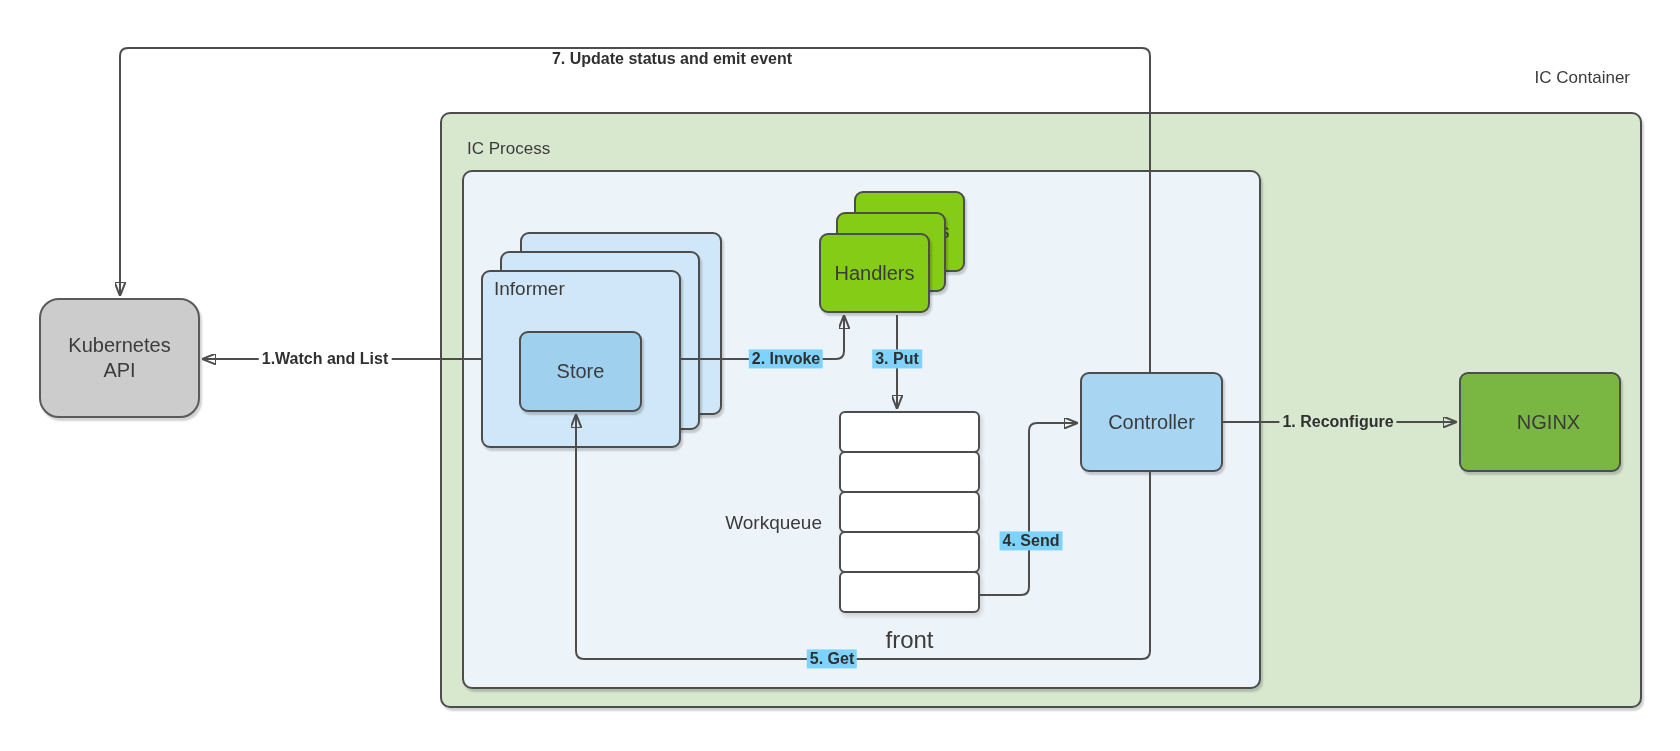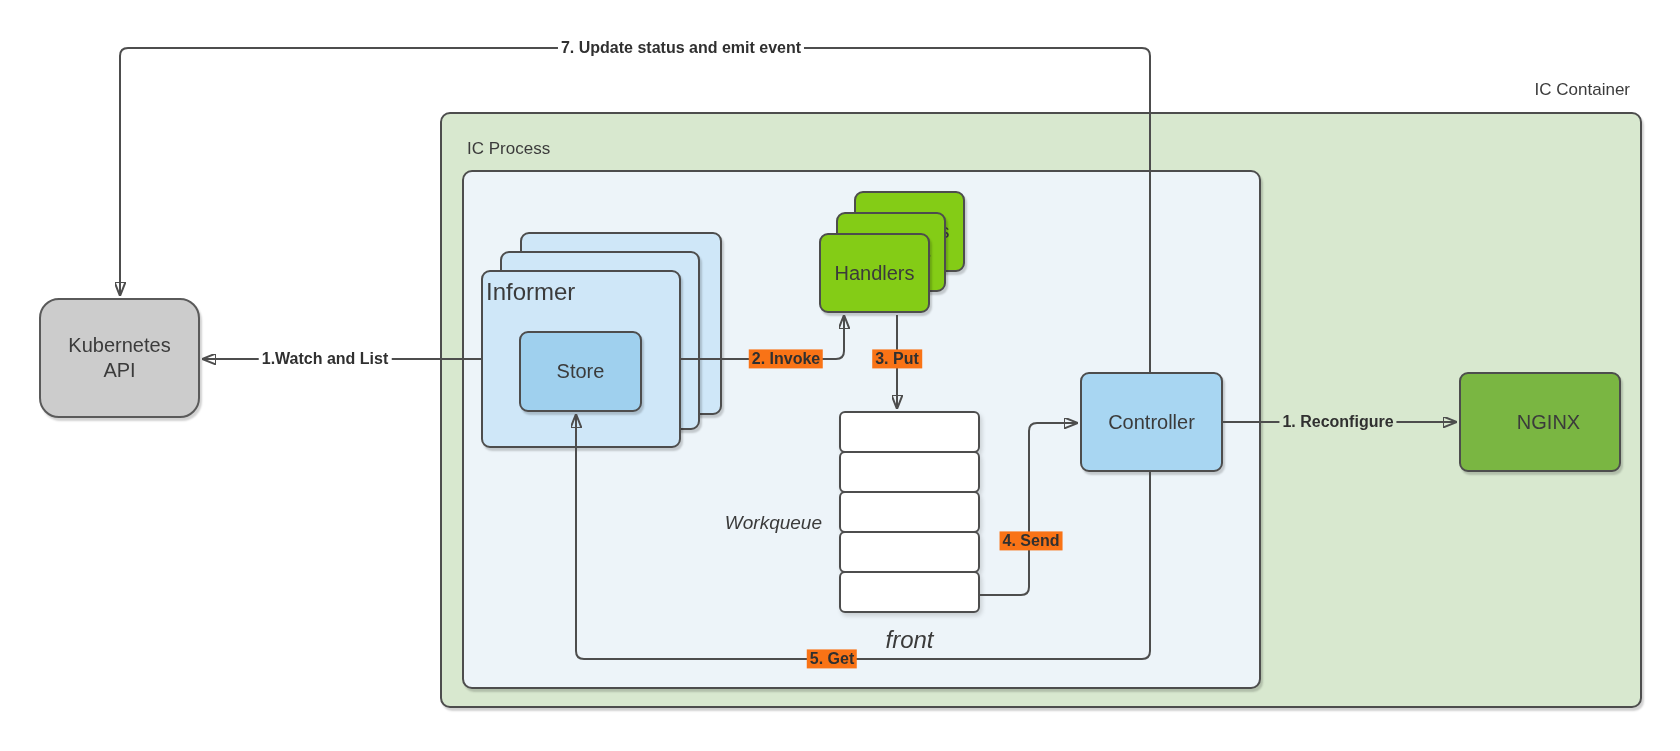--- a/index.html
+++ b/index.html
@@ -1,38 +1,38 @@
 <!DOCTYPE html>
 <html><head>
 <meta charset="utf-8">
 <style>
   html,body{margin:0;padding:0;background:#ffffff;}
   *{box-sizing:border-box;}
   .canvas{
     position:relative;width:1680px;height:751px;background:#ffffff;overflow:hidden;
     font-family:"Liberation Sans","DejaVu Sans",sans-serif;color:#3b3b3b;
   }
-  .abs{position:absolute;font-style:italic;}
+  .abs{position:absolute;}
   .box{
     position:absolute;border:2px solid #4d4d4d;border-radius:9px;
     box-shadow:2px 3px 2px rgba(0,0,0,0.18);
   }
   .flexc{display:flex;align-items:center;justify-content:center;}
   .node-label{font-size:20px;line-height:1.25;text-align:center;color:#3b3b3b;}
   .container-label{position:absolute;font-size:17px;color:#3b3b3b;white-space:nowrap;}
   
   .ic-container{left:440px;top:112px;width:1202px;height:596px;background:#d8e8cf;border-radius:10px;}
-  .ic-container-label{left:1392px;top:80px;width:238px;text-align:right;}
+  .ic-container-label{left:1392px;top:68px;width:238px;text-align:right;}
   .ic-process{left:462px;top:170px;width:799px;height:519px;background:#edf4f9;border-radius:10px;}
   .ic-process-label{left:467px;top:139px;}
   
   .informer-back{left:520px;top:232px;width:202px;height:183px;background:#cfe7f8;}
   .informer-mid{left:500px;top:251px;width:200px;height:179px;background:#cfe7f8;}
   .informer-front{left:481px;top:270px;width:200px;height:178px;background:#cfe7f8;}
-  .informer-title{position:absolute;left:3px;top:6px;font-size:24px;}
+  .informer-title{position:absolute;left:11px;top:6px;font-size:19px;}
   .store{left:519px;top:331px;width:123px;height:81px;background:#9fd0ee;}
   
   .handler{background:#84cc16;}
   .handlers-back{left:854px;top:191px;width:111px;height:81px;}
   .handlers-mid{left:836px;top:212px;width:110px;height:80px;}
   .handlers-front{left:819px;top:233px;width:111px;height:80px;}
   
   .workqueue{left:839px;top:411px;width:141px;position:absolute;filter:drop-shadow(2px 3px 2px rgba(0,0,0,0.15));}
   .wq-cell{height:42px;background:#ffffff;border:2px solid #4d4d4d;border-radius:6px;}
   .wq-cell + .wq-cell{margin-top:-2px;}
@@ -43,21 +43,21 @@
   .nginx{left:1459px;top:372px;width:162px;height:100px;background:#7ab642;padding-left:17px;}
   .kubernetes-api{left:39px;top:298px;width:161px;height:120px;background:#cccccc;border-color:#5a5a5a;border-radius:20px;}
   
   svg.edges{position:absolute;left:0;top:0;width:1680px;height:751px;pointer-events:none;}
   svg.edges path{fill:none;stroke:#4d4d4d;stroke-width:2;}
   .edge-label{
     position:absolute;transform:translate(-50%,-50%);white-space:nowrap;
     font-size:16px;font-weight:bold;color:#303030;padding:0 3px;line-height:1.2;
   }
   .bg-white{background:#ffffff;}
-  .bg-process{background:#f97316;}
+  .bg-process{background:#7dd3fc;}
   .bg-container{background:#d8e8cf;}
 </style>
 </head>
 <body>
 
 <div class="canvas">
 
   <div class="box ic-container"></div>
   <div class="container-label ic-container-label">IC Container</div>
   <div class="box ic-process"></div>
@@ -116,15 +116,15 @@
     <path d="M1223,422 H1455" marker-end="url(#arrow)"></path>
     <path d="M1150,372 V56 Q1150,48 1142,48 H128 Q120,48 120,56 V294" marker-end="url(#arrow)"></path>
   </svg>
 
   <div class="edge-label bg-white" style="left:325px;top:359px;">1.Watch and List</div>
   <div class="edge-label bg-process" style="left:786px;top:359px;">2. Invoke</div>
   <div class="edge-label bg-process" style="left:897px;top:359px;">3. Put</div>
   <div class="edge-label bg-process" style="left:1031px;top:529px;margin-top:12px;">4. Send</div>
   <div class="edge-label bg-process" style="left:832px;top:659px;">5. Get</div>
   <div class="edge-label bg-container" style="left:1338px;top:422px;">1. Reconfigure</div>
-  <div class="edge-label bg-white" style="left:672px;top:48px;margin-left:9px;">7. Update status and emit event</div>
+  <div class="edge-label bg-white" style="left:672px;top:59px;">7. Update status and emit event</div>
 
 </div>
 
 </body></html>

